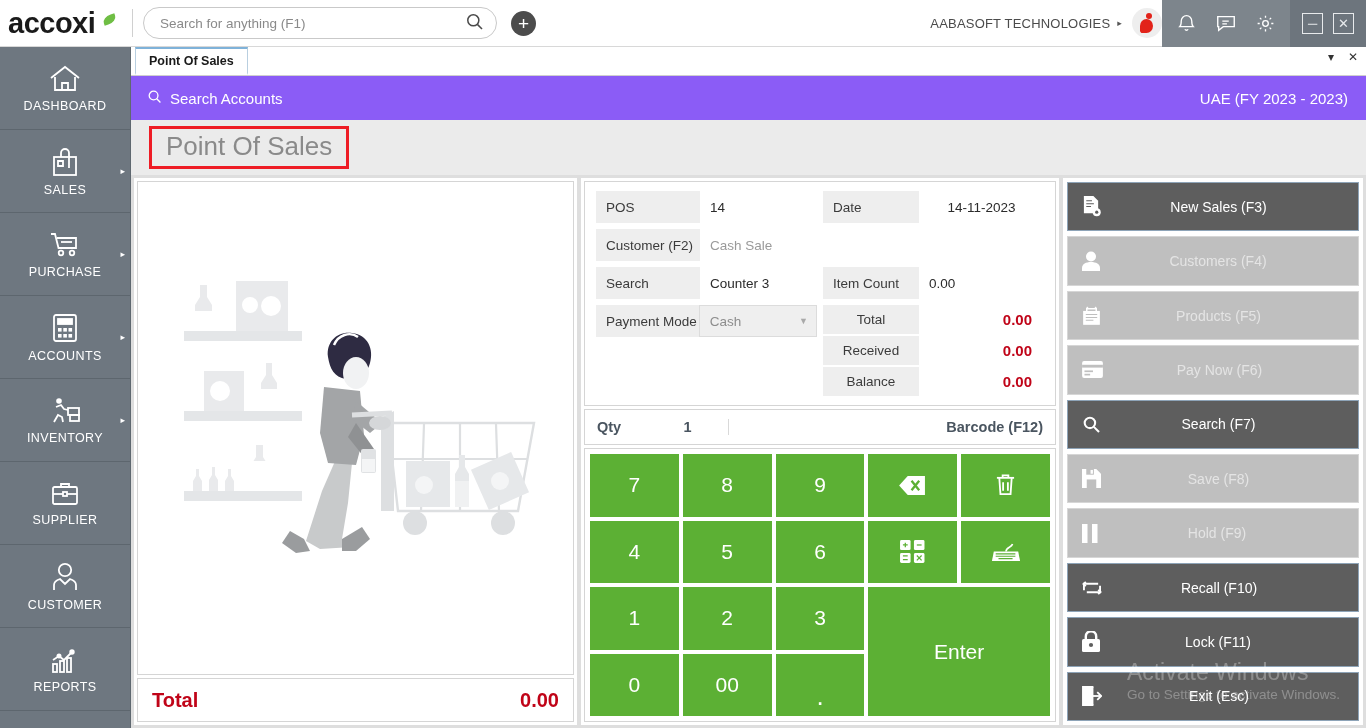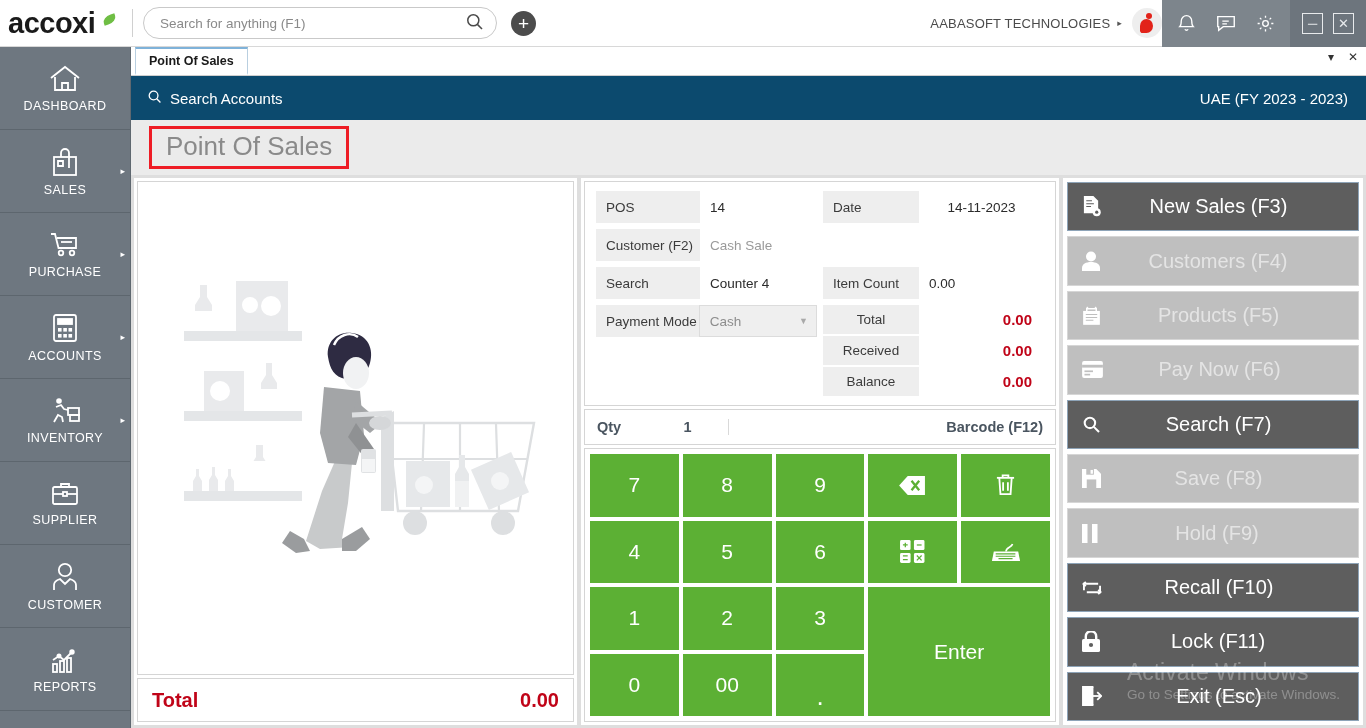--- a/index.html
+++ b/index.html
@@ -95,21 +95,21 @@
     height: 28px; padding: 0 13px; display: flex; align-items: center;
     font-size: 12.5px; font-weight: bold; color: #1a1a1a; background: #ffffff;
     border: 1px solid #b9cfe0; border-bottom: 2px solid #ffffff;
     border-top: 2px solid #7fb2d9; margin-left: 4px;
   }
   .tabctrls {
     position: absolute; right: 8px; top: 3px; display: flex; gap: 14px;
     align-items: center; font-size: 12px; color: #333;
   }
   .greenbar {
-    height: 44px; min-height: 44px; background: #0c4a6e; display: flex;
+    height: 44px; min-height: 44px; background: #8b5cf6; display: flex;
     align-items: center; justify-content: space-between; padding: 0 18px 0 16px;
     color: #ffffff;
   }
   .greenbar .gb-left { display: flex; align-items: center; gap: 8px; font-size: 15px; }
   .greenbar .gb-right { font-size: 15px; }
   .pagetitle-row { height: 55px; min-height: 55px; background: #ebebeb; display: flex; align-items: center; padding-left: 18px; }
   .pagetitle {
     font-size: 26px; color: #8a8a8a; font-weight: normal;
     border: 3px solid #ee1c25; padding: 2px 14px 4px 14px; background: #ebebeb;
   }
@@ -177,21 +177,21 @@
   .panel-right {
     width: 300px; min-width: 300px; background: #ffffff; padding: 4px;
     display: flex; flex-direction: column; gap: 5px;
   }
   .actbtn {
     flex: 1; display: flex; align-items: center; padding: 0 14px; gap: 10px;
     border: 1px solid #8ea4b8; position: relative;
   }
   .actbtn.enabled { background: #5e5e5e; color: #ffffff; }
   .actbtn.disabled { background: #bfbfbf; color: #e4e4e4; border-color: #d6d6d6; }
-  .actbtn .abl { flex: 1; text-align: center; font-size: 20px; margin-left: -18px; }
+  .actbtn .abl { flex: 1; text-align: center; font-size: 14px; margin-left: -18px; }
   .actbtn svg { display: block; }
 
   .watermark {
     position: absolute; right: 26px; bottom: 24px; text-align: left;
     color: rgba(255,255,255,0.30); pointer-events: none; line-height: 1.25;
   }
   .watermark .wm1 { font-size: 23px; }
   .watermark .wm2 { font-size: 13.5px; }
 </style>
 </head>
@@ -480,21 +480,21 @@
               <div class="fcell" style="flex:1">
                 <span class="lab lab-w">Customer (F2)</span>
                 <span class="val ph">Cash Sale</span>
               </div>
             </div>
 
             <div class="frow">
               <div class="half">
                 <div class="fcell" style="flex:1">
                   <span class="lab lab-w">Search</span>
-                  <span class="val">Counter 4</span>
+                  <span class="val">Counter 3</span>
                 </div>
               </div>
               <div class="half">
                 <div class="fcell" style="flex:1">
                   <span class="lab lab-w2">Item Count</span>
                   <span class="val">0.00</span>
                 </div>
               </div>
             </div>
 

